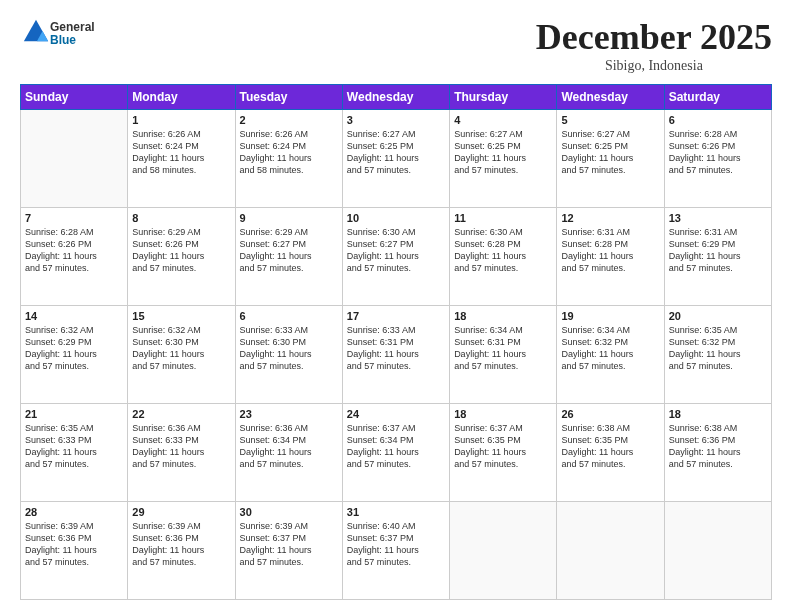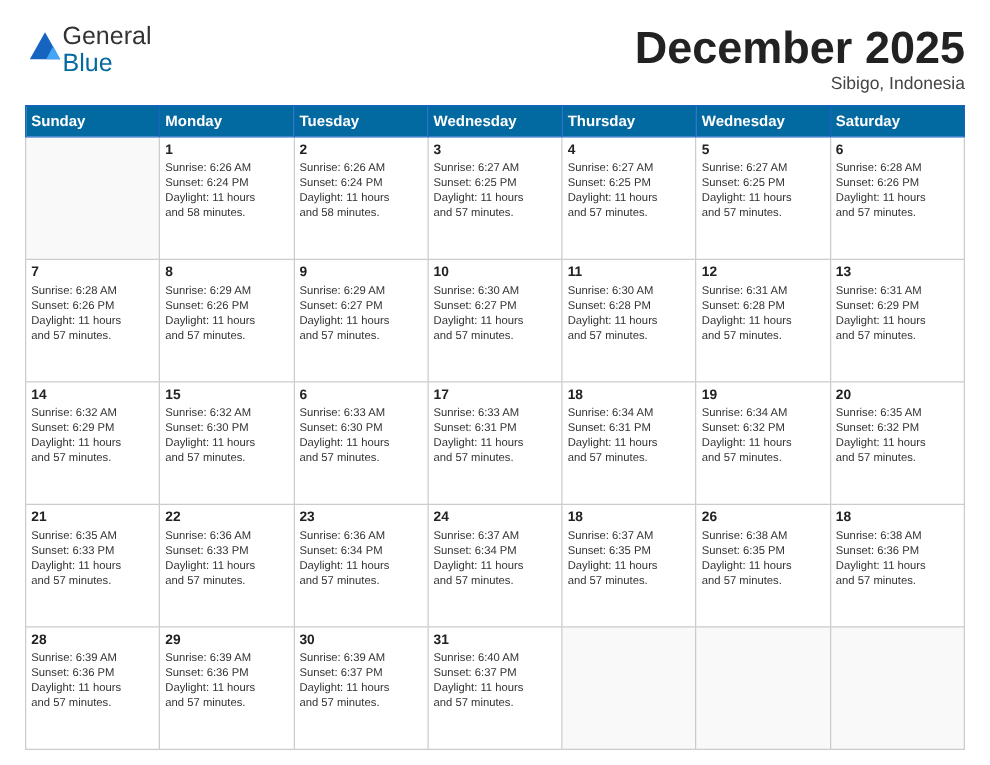--- a/index.html
+++ b/index.html
@@ -22,53 +22,54 @@
       justify-content: space-between;
       align-items: flex-start;
       margin-bottom: 10px;
     }
     .logo {
       display: flex;
       align-items: center;
       gap: 0px;
     }
     .logo-text {
-      font-size: 20px;
-      font-weight: normal;
+      font-size: 12px;
+      font-weight: bold;
       line-height: 1.1;
     }
     .logo-general { color: #333; }
     .logo-blue { color: #0369a1; }
     .logo-icon {
       width: 28px;
       height: 28px;
       margin-left: 2px;
     }
     .title-block {
-      text-align: right;
+      text-align: center;
+      font-family: Liberation Serif, serif;
     }
     .month-title {
       font-size: 36px;
       font-weight: bold;
       color: #222;
       line-height: 1.1;
     }
     .subtitle {
       font-size: 14px;
       color: #444;
     }
     .calendar {
       flex: 1;
       border: 1px solid #ccc;
       border-collapse: collapse;
       width: 100%;
       table-layout: fixed;
     }
     .calendar th {
-      background: #0369a1;
+      background: #6d28d9;
       color: #fff;
       font-size: 12px;
       font-weight: bold;
       padding: 5px 4px;
       text-align: left;
       border: 1px solid #1565c0;
     }
     .calendar td {
       vertical-align: top;
       border: 1px solid #ccc;

